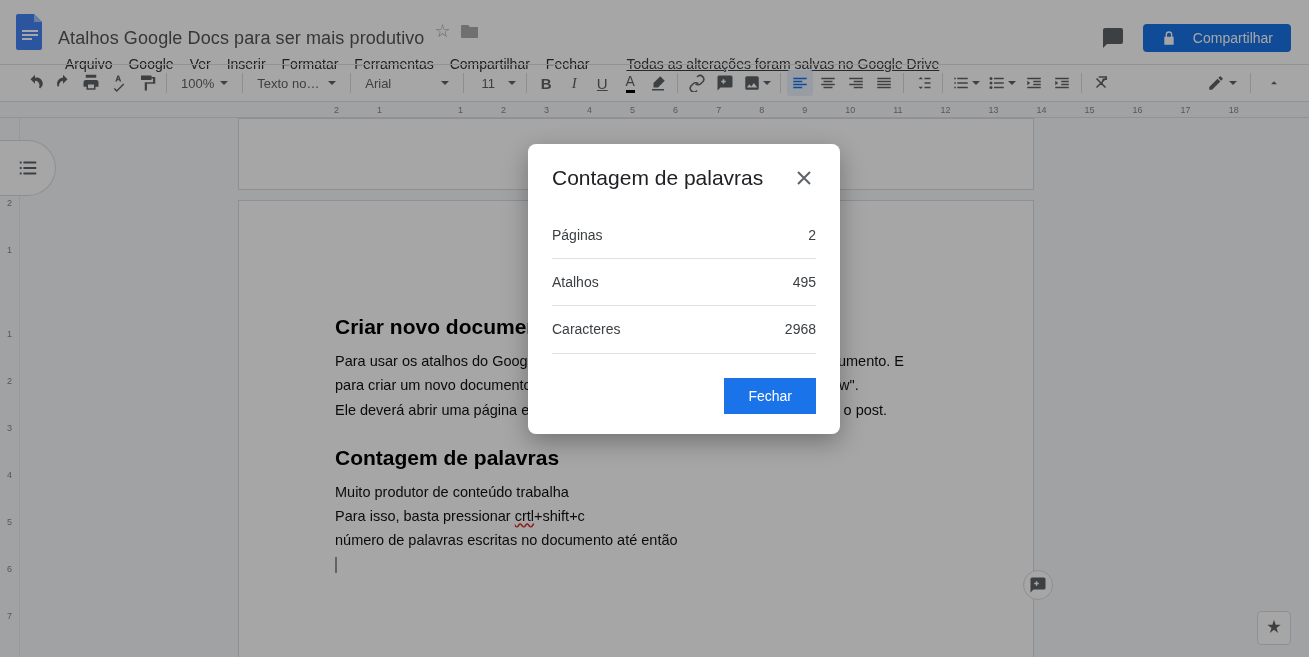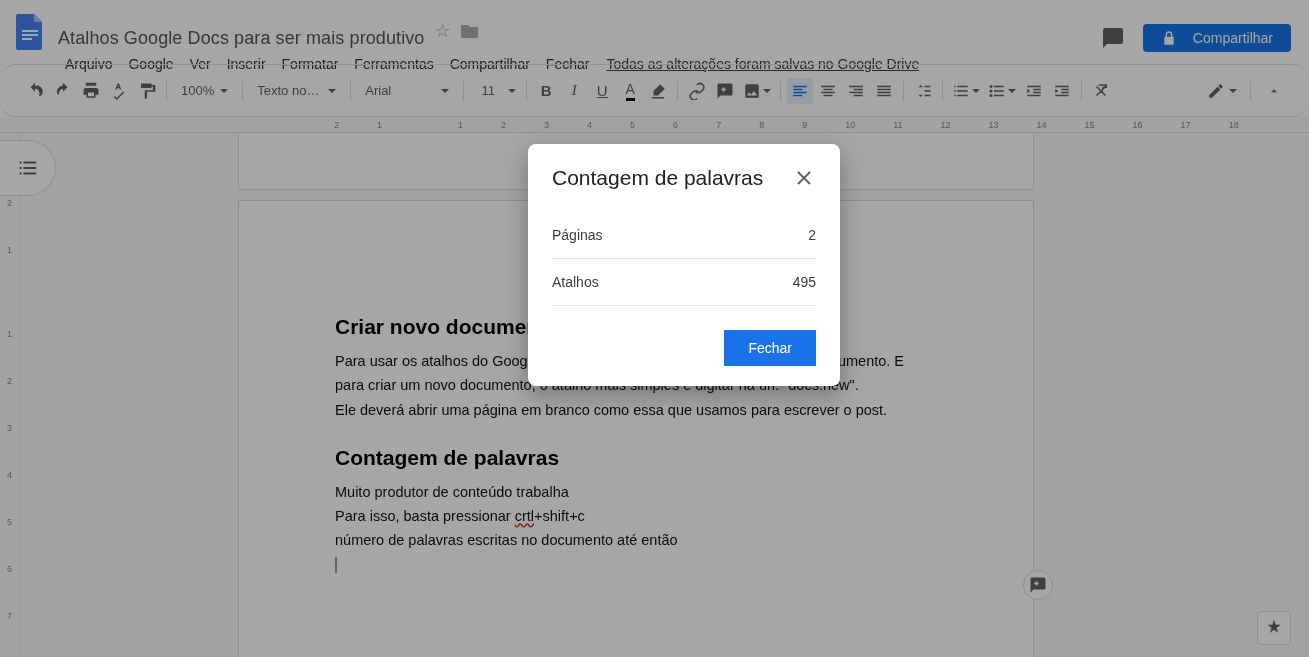--- a/index.html
+++ b/index.html
@@ -66,21 +66,21 @@
     color: #333;
   }
   .menu-item {
     padding: 3px 7px;
     border-radius: 3px;
     cursor: pointer;
   }
   .save-status {
     color: #3c4043;
     text-decoration: underline;
-    margin-left: 8px;
+    margin-left: 28px;
     font-size: 14px;
   }
   .header-right {
     display: flex;
     align-items: center;
     gap: 12px;
     padding-top: 14px;
     padding-right: 8px;
   }
   .comment-btn {
@@ -100,32 +100,31 @@
     border-radius: 4px;
     height: 28px;
     padding: 0 18px;
     display: flex;
     align-items: center;
     gap: 16px;
     cursor: pointer;
   }
   
   .toolbar {
-    height: 53px;
+    height: 38px;
     border-top: 1px solid #e0e0e0;
     border-bottom: 1px solid #e0e0e0;
     display: flex;
     align-items: center;
     padding: 8px 22px;
     font-size: 13px;
     color: #5f6368;
     gap: 2px;
     position: relative;
     z-index: 10;
-    border-radius: 16px;
   }
   .tb-btn {
     min-width: 26px;
     height: 26px;
     display: flex;
     align-items: center;
     justify-content: center;
     border-radius: 3px;
     cursor: pointer;
     color: #5f6368;
@@ -679,16 +678,20 @@
     </div>
   </div>
   <div class="wc-row">
     <span class="wc-label">Páginas</span>
     <span>2</span>
   </div>
   <div class="wc-row">
     <span class="wc-label">Atalhos</span>
     <span>495</span>
   </div>
+  <div class="wc-row">
+    <span class="wc-label">Caracteres</span>
+    <span>2968</span>
+  </div>
   <div class="dialog-actions">
     <button class="dialog-btn">Fechar</button>
   </div>
 </div>
 
 </body></html>

